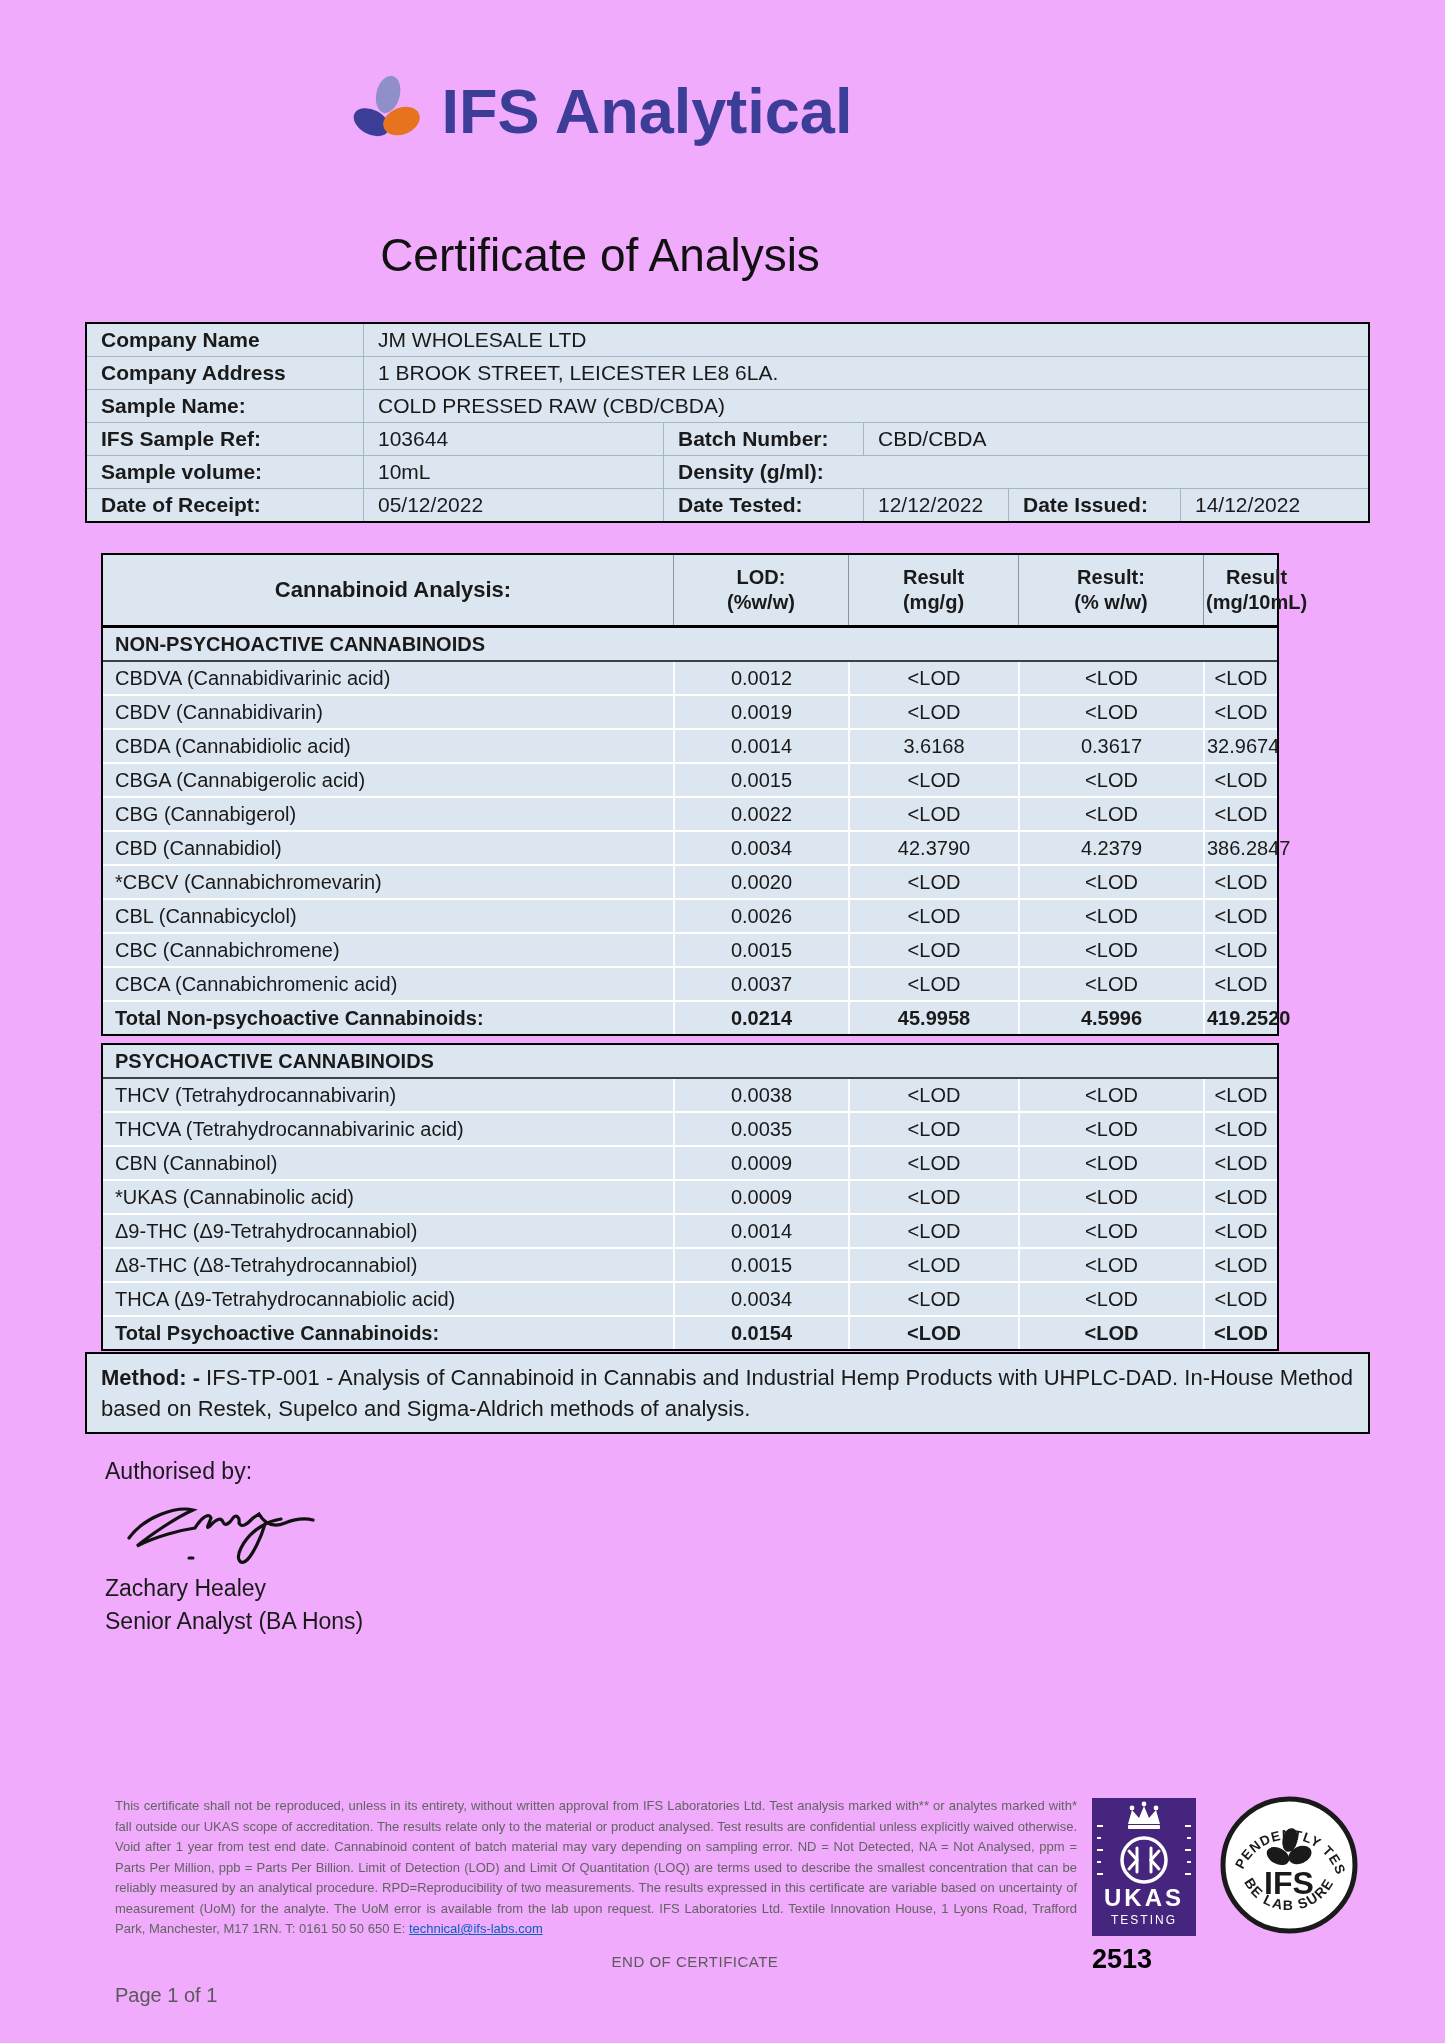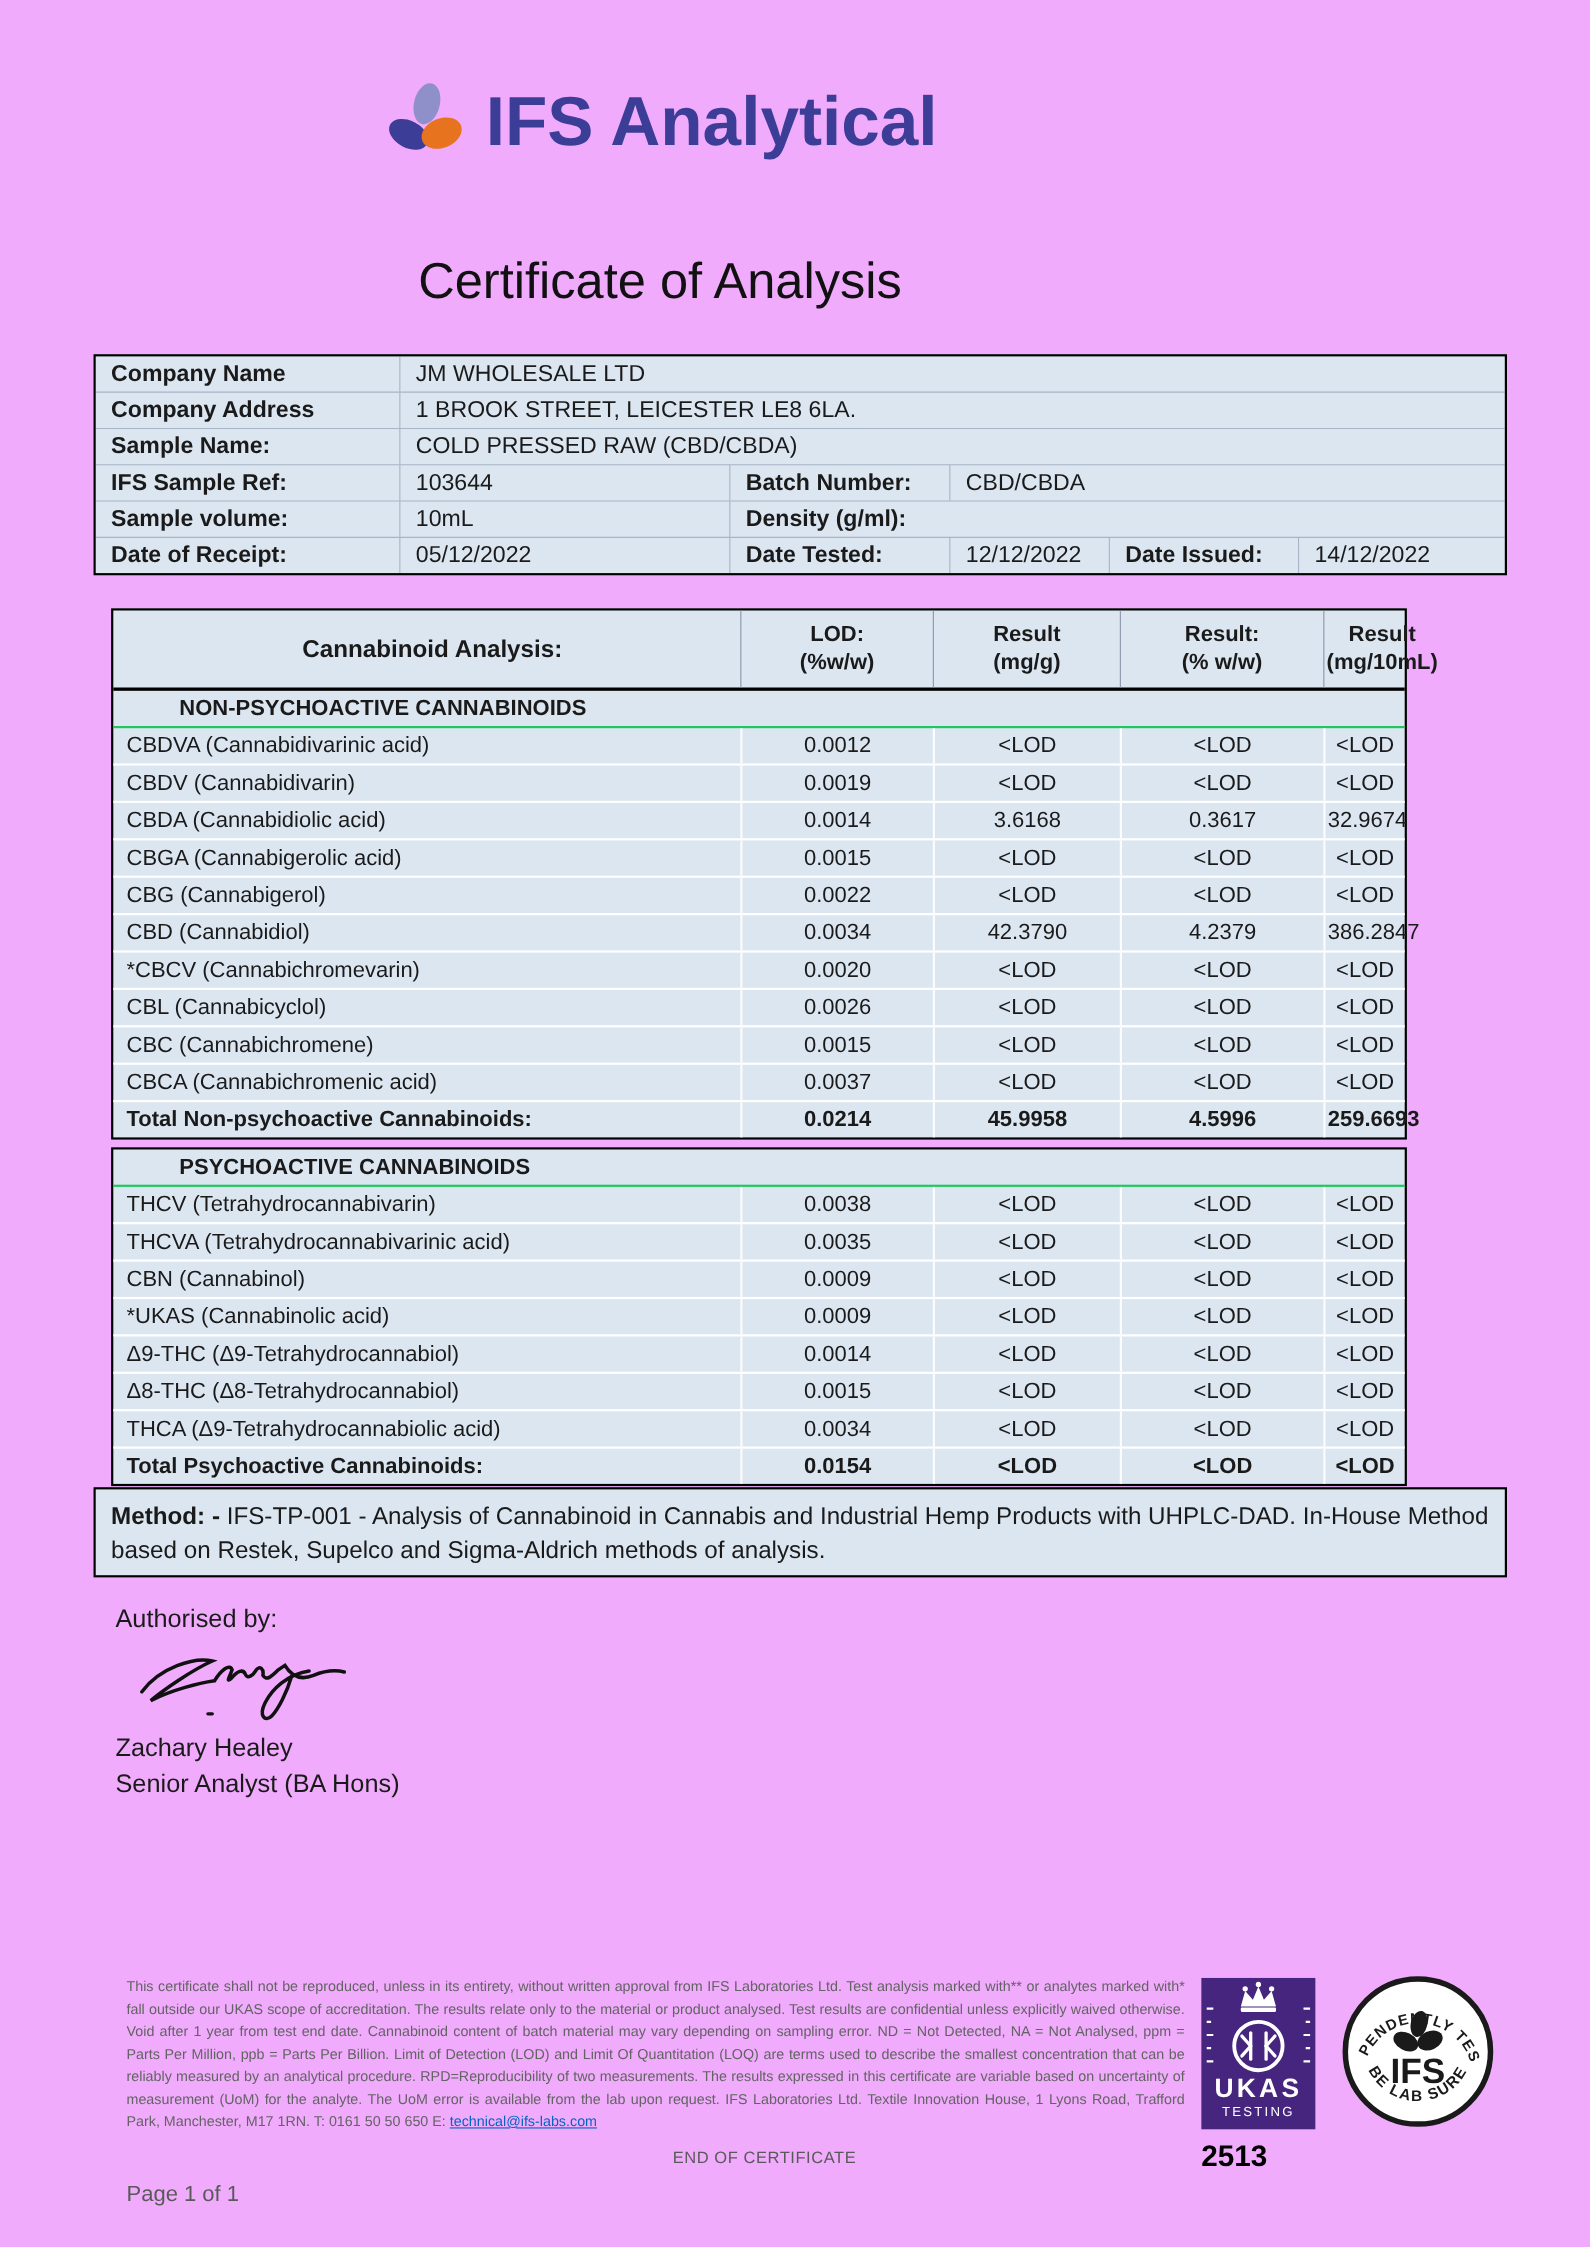--- a/index.html
+++ b/index.html
@@ -30,21 +30,21 @@
   .t-psy { top:1043px; }
   .arow { display:grid; grid-template-columns:570px 175px 170px 185px 1fr; }
   .acell { font-size:20px; padding:4px 2px; min-height:32px; display:flex; align-items:center; justify-content:center; text-align:center; }
   .acell.desc { justify-content:flex-start; text-align:left; padding-left:12px; }
   .body-rows .arow + .arow { border-top:2px solid #fff; }
   .body-rows .acell + .acell { border-left:2px solid rgba(255,255,255,0.85); }
   .ahead { border-bottom:3px solid #000; }
   .ahead .acell { font-weight:bold; flex-direction:column; justify-content:center; line-height:1.25; min-height:70px; }
   .ahead .acell.desc { flex-direction:row; font-size:22px; }
   .ahead .acell + .acell { border-left:1.5px solid #8896a8; }
-  .section-row { border-bottom:2px solid #22c55e;padding-left:48px; }
+  .section-row { border-bottom:2px solid #404040; }
   .section-row .acell { font-weight:bold; }
   .total-row { font-weight:bold; border-top:2px solid #fff; }
   .total-row .acell + .acell { border-left:2px solid rgba(255,255,255,0.85); }
   
   .method-box { position:absolute; top:1352px; left:85px; width:1285px;
     background:#dce6f1; border:2.5px solid #000; padding:8px 14px;
     font-size:22px; line-height:1.42; }
   .method-box b { font-weight:bold; }
   
   .auth-label { position:absolute; top:1458px; left:105px; font-size:23px; }
@@ -218,21 +218,21 @@
           <div class="acell">&lt;LOD</div>
           <div class="acell">&lt;LOD</div>
           <div class="acell">&lt;LOD</div>
         </div>
       </div>
     <div class="arow total-row">
       <div class="acell desc">Total Non-psychoactive Cannabinoids:</div>
       <div class="acell">0.0214</div>
       <div class="acell">45.9958</div>
       <div class="acell">4.5996</div>
-      <div class="acell">259.6693</div>
+      <div class="acell">419.2520</div>
     </div>
   </div>
 
   <div class="atable t-psy">
     <div class="arow section-row">
       <div class="acell desc">PSYCHOACTIVE CANNABINOIDS</div>
       <div class="acell"></div>
         <div class="acell"></div>
         <div class="acell"></div>
         <div class="acell"></div>

